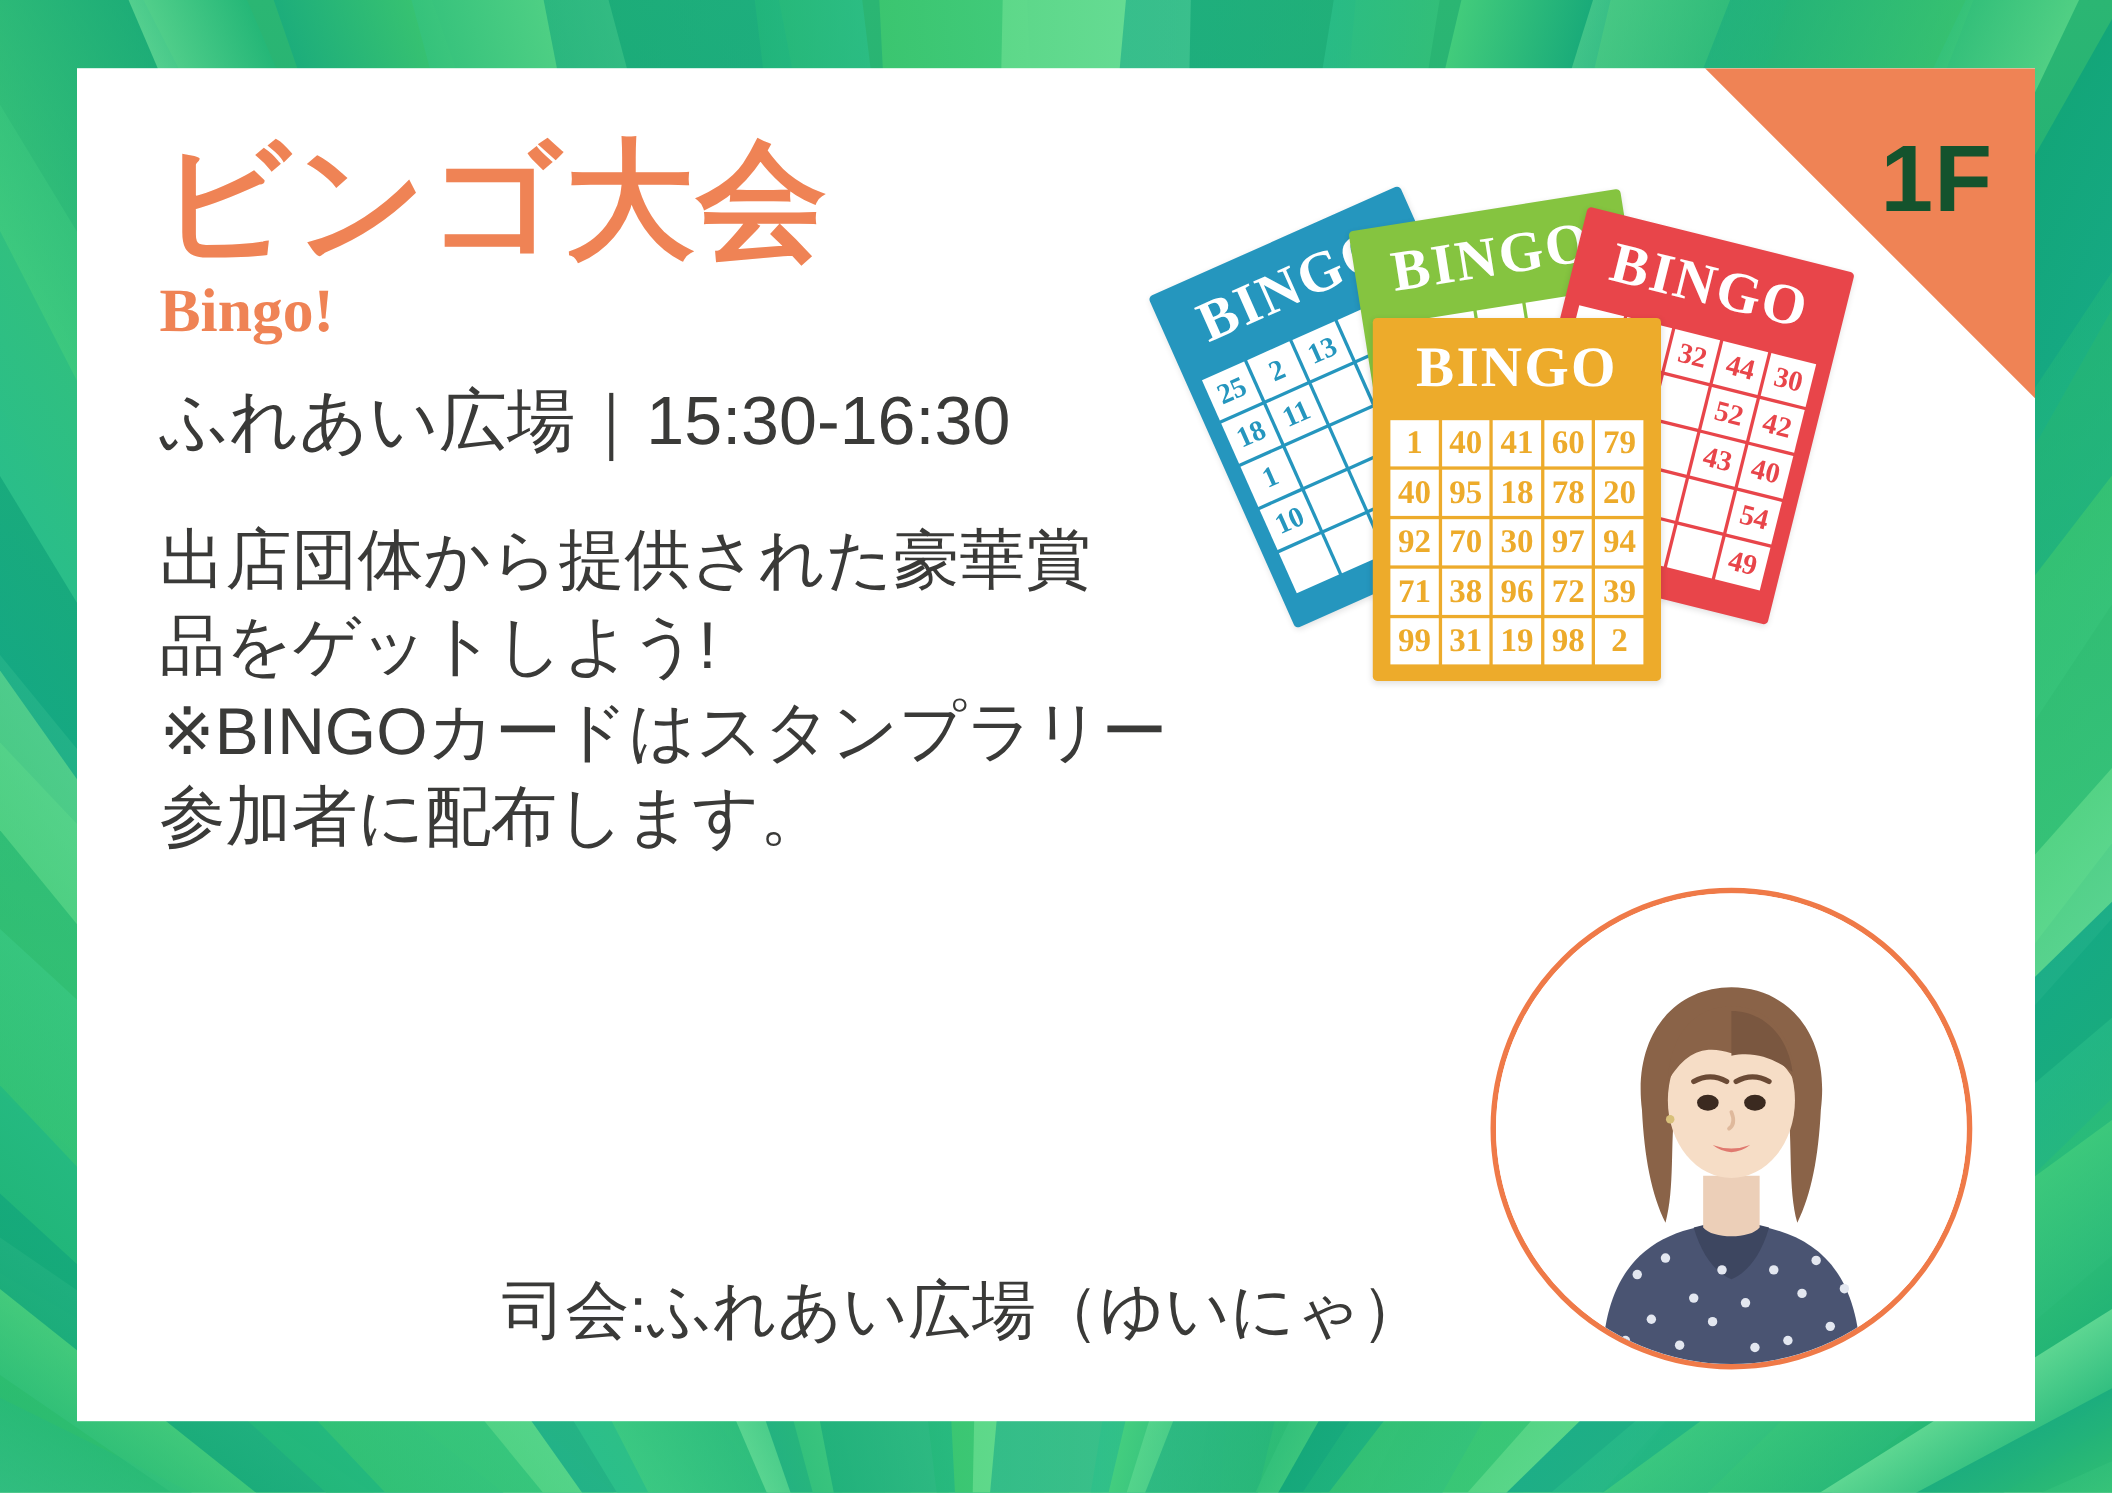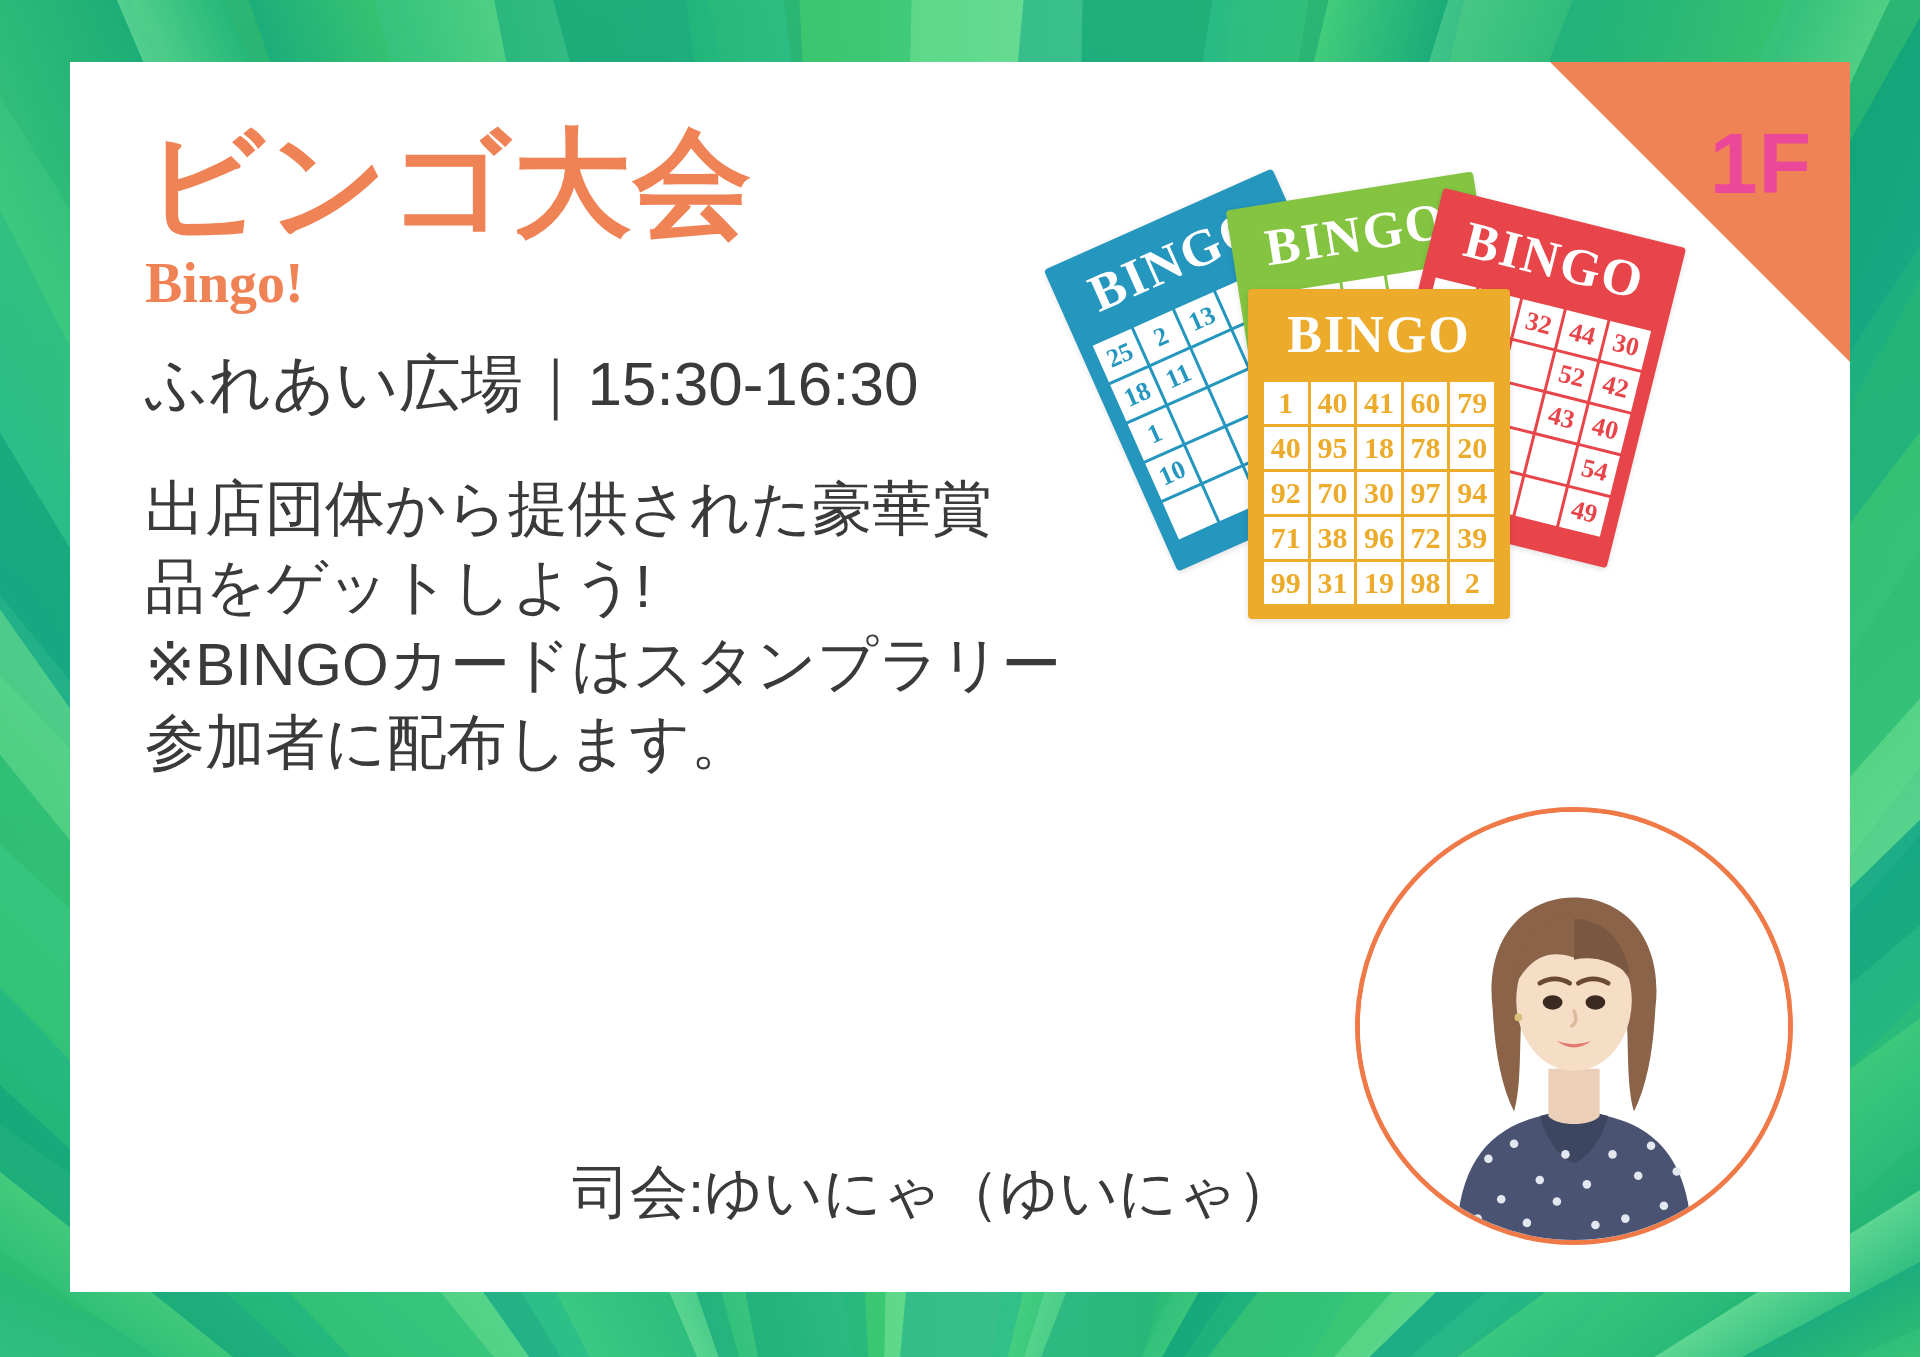--- a/index.html
+++ b/index.html
@@ -67,21 +67,21 @@
     height: 0;
     border-left: 300px solid transparent;
     border-top: 300px solid #ef8355;
   }
   .floor-badge .floor-label {
     position: absolute;
     right: 38px;
     top: 58px;
     font-size: 86px;
     font-weight: 700;
-    color: #ec4899;
+    color: #14532d;
     letter-spacing: 1px;
     line-height: 1;
   }
 
   
   .text-col {
     position: absolute;
     left: 75px;
     top: 60px;
     width: 1010px;
@@ -285,21 +285,21 @@
       </div>
 
       <p class="body-text">
         <span class="ln">出店団体から提供された豪華賞</span>
         <span class="ln">品をゲットしよう!</span>
         <span class="ln">※BINGOカードはスタンプラリー</span>
         <span class="ln">参加者に配布します。</span>
       </p>
     </div>
 
-    <div class="host-line">司会:ゆいにゃ（ゆいにゃ）</div>
+    <div class="host-line">司会:ふれあい広場（ゆいにゃ）</div>
 
     <div class="bingo-art">
       <div class="bcard" id="bingo-card-blue">
         <div class="bhead">BINGO</div>
         <div class="bgrid">
             <div class="bcell">25</div>
             <div class="bcell">2</div>
             <div class="bcell">13</div>
             <div class="bcell"></div>
             <div class="bcell"></div>

